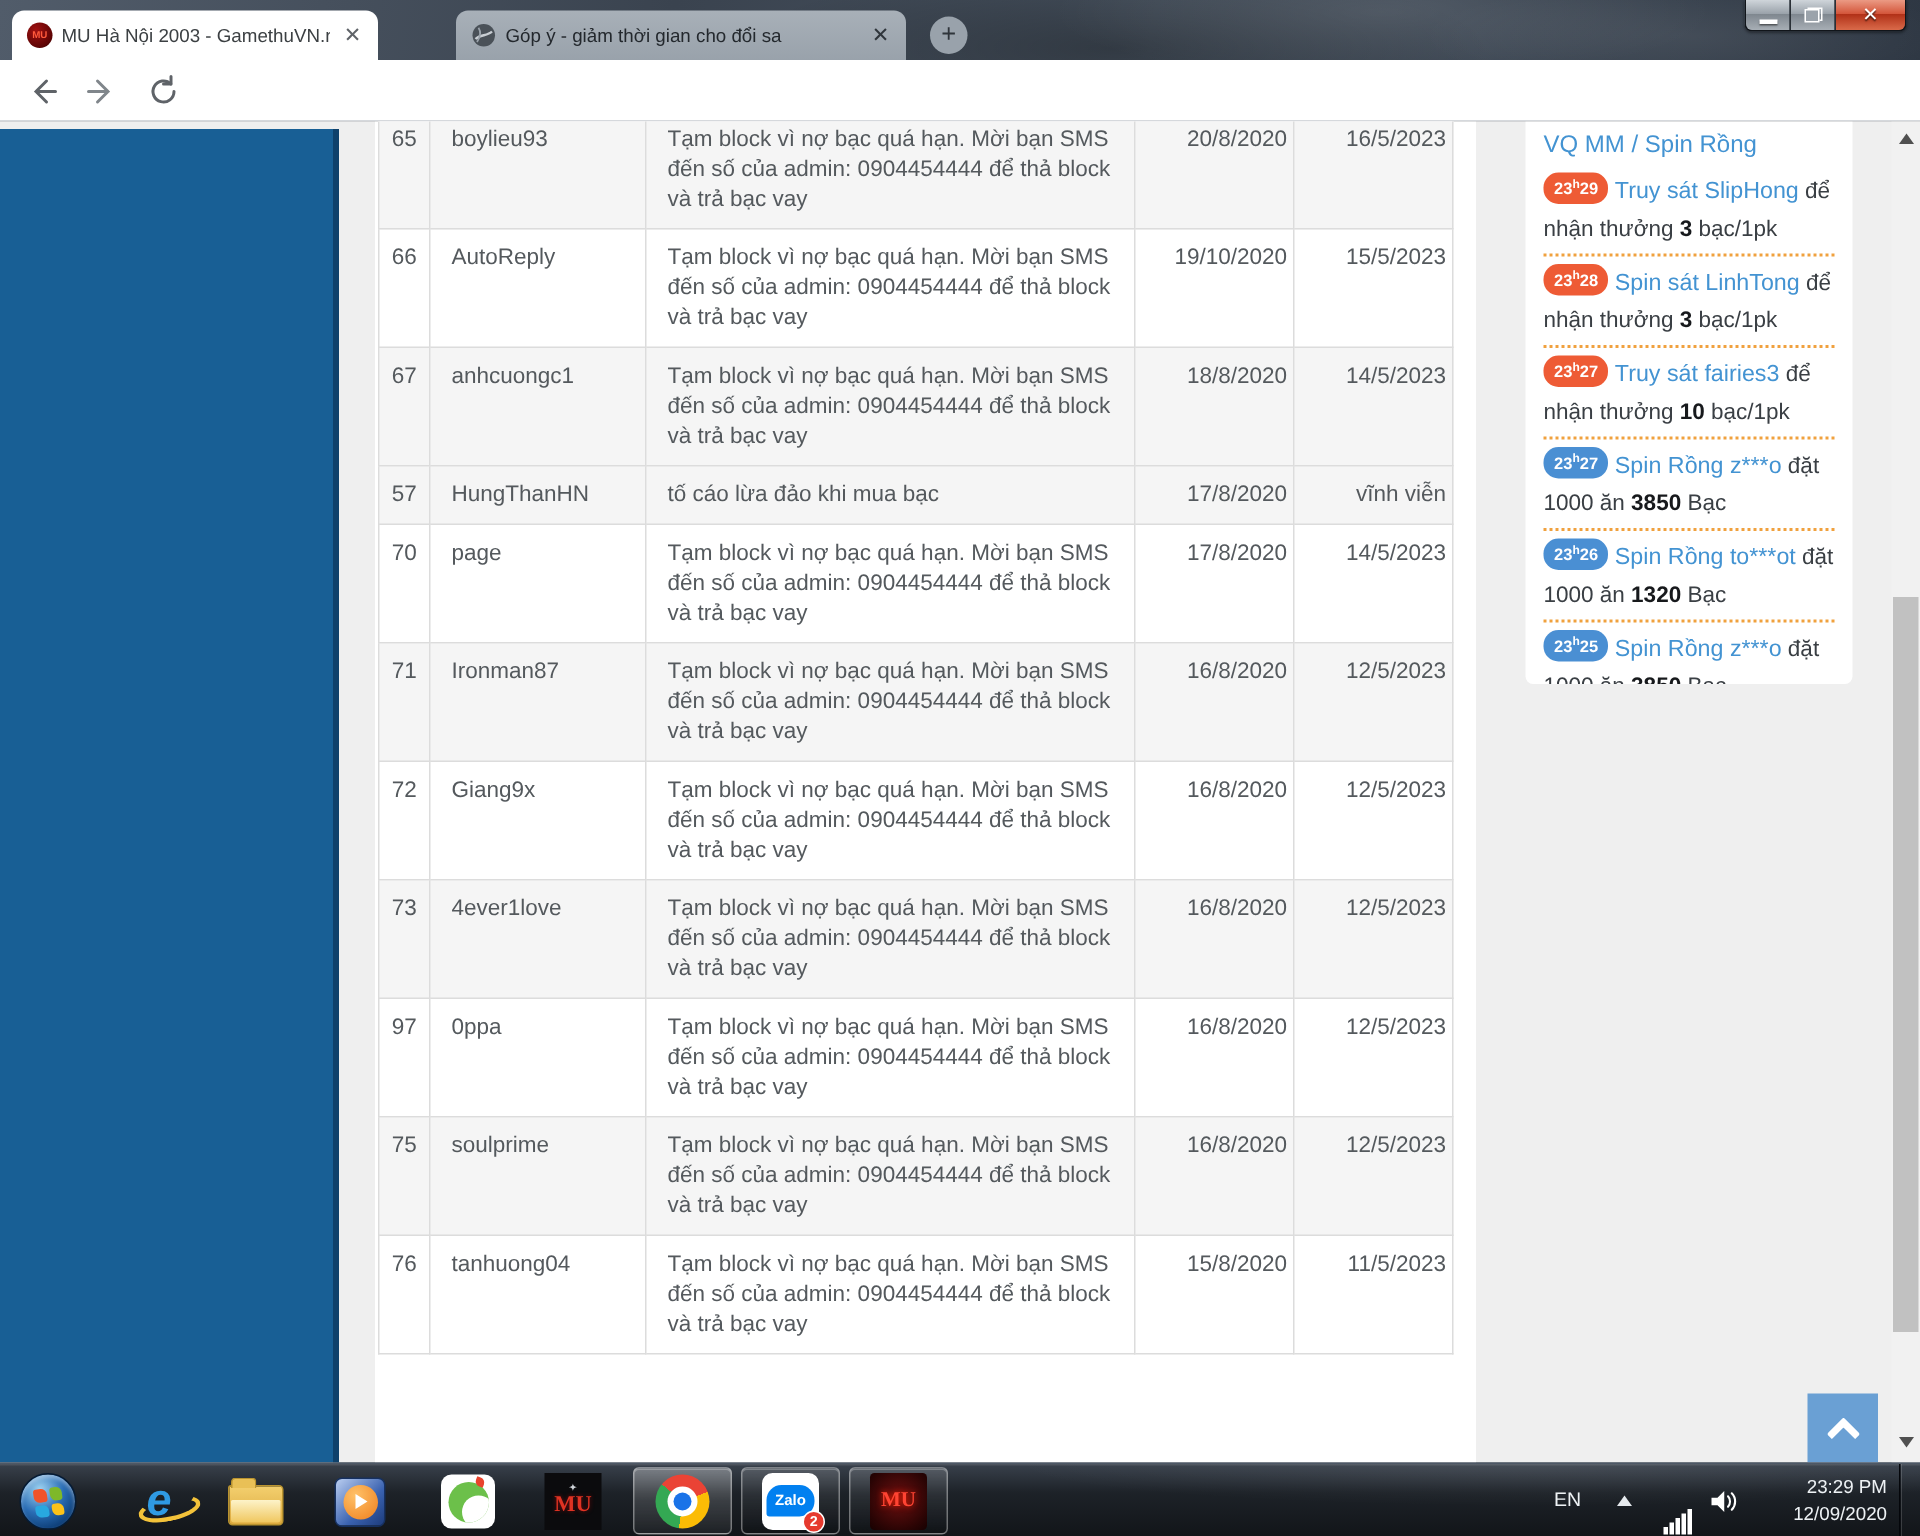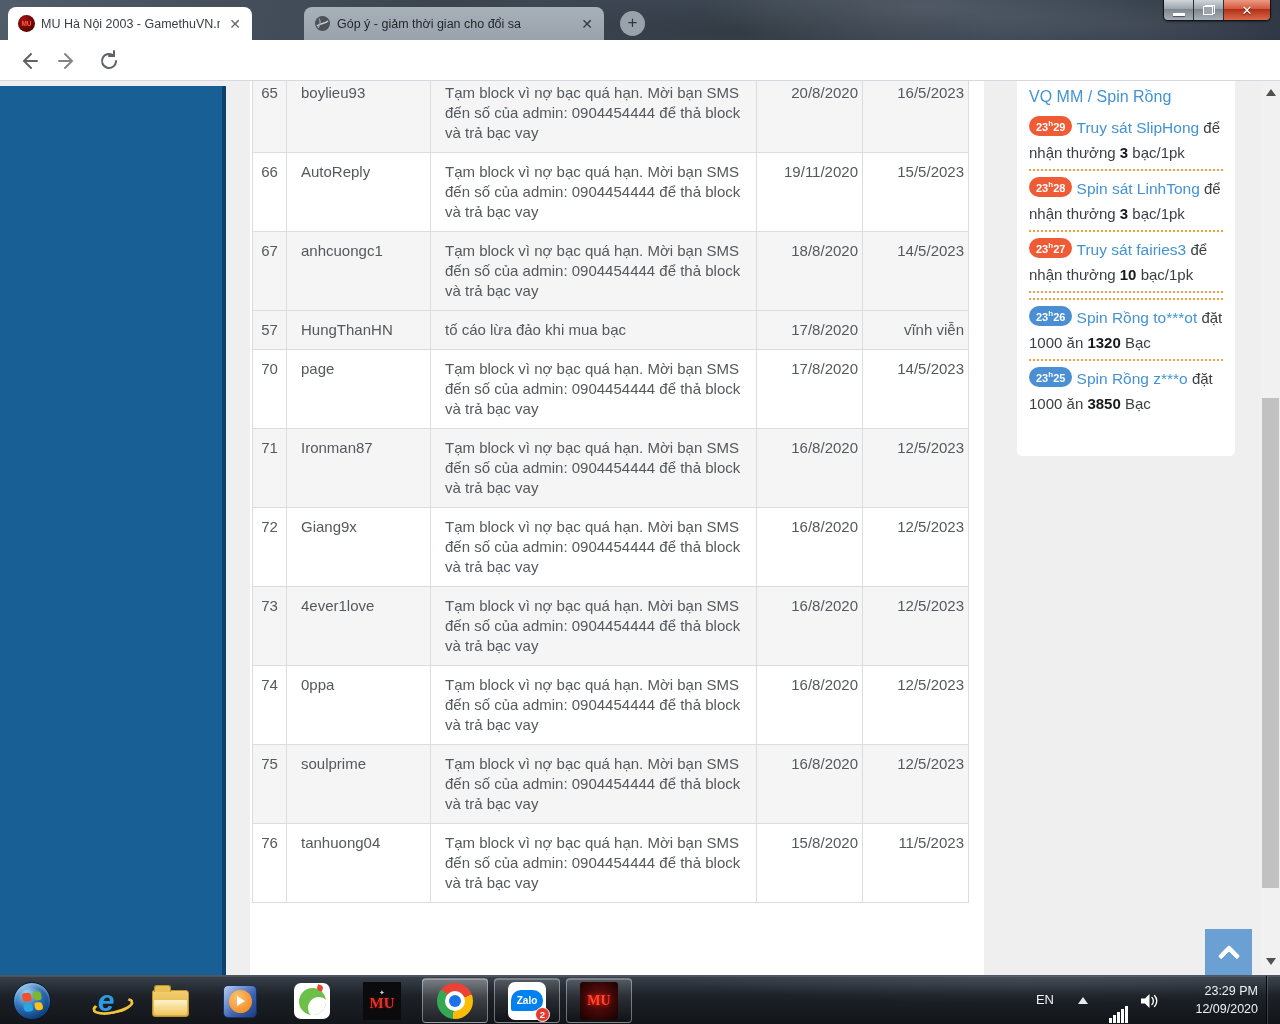--- a/index.html
+++ b/index.html
@@ -221,21 +221,21 @@
     <td class="c-no">65</td>
     <td class="c-name">boylieu93</td>
     <td class="c-reason">Tạm block vì nợ bạc quá hạn. Mời bạn SMS đến số của admin: 0904454444 để thả block và trả bạc vay</td>
     <td class="c-d1">20/8/2020</td>
     <td class="c-d2">16/5/2023</td>
   </tr>
           <tr>
     <td class="c-no">66</td>
     <td class="c-name">AutoReply</td>
     <td class="c-reason">Tạm block vì nợ bạc quá hạn. Mời bạn SMS đến số của admin: 0904454444 để thả block và trả bạc vay</td>
-    <td class="c-d1">19/11/2020</td>
+    <td class="c-d1">19/10/2020</td>
     <td class="c-d2">15/5/2023</td>
   </tr>
           <tr class="odd">
     <td class="c-no">67</td>
     <td class="c-name">anhcuongc1</td>
     <td class="c-reason">Tạm block vì nợ bạc quá hạn. Mời bạn SMS đến số của admin: 0904454444 để thả block và trả bạc vay</td>
     <td class="c-d1">18/8/2020</td>
     <td class="c-d2">14/5/2023</td>
   </tr>
           <tr class="odd">
@@ -267,21 +267,21 @@
     <td class="c-d2">12/5/2023</td>
   </tr>
           <tr class="odd">
     <td class="c-no">73</td>
     <td class="c-name">4ever1love</td>
     <td class="c-reason">Tạm block vì nợ bạc quá hạn. Mời bạn SMS đến số của admin: 0904454444 để thả block và trả bạc vay</td>
     <td class="c-d1">16/8/2020</td>
     <td class="c-d2">12/5/2023</td>
   </tr>
           <tr>
-    <td class="c-no">74</td>
+    <td class="c-no">97</td>
     <td class="c-name">0ppa</td>
     <td class="c-reason">Tạm block vì nợ bạc quá hạn. Mời bạn SMS đến số của admin: 0904454444 để thả block và trả bạc vay</td>
     <td class="c-d1">16/8/2020</td>
     <td class="c-d2">12/5/2023</td>
   </tr>
           <tr class="odd">
     <td class="c-no">75</td>
     <td class="c-name">soulprime</td>
     <td class="c-reason">Tạm block vì nợ bạc quá hạn. Mời bạn SMS đến số của admin: 0904454444 để thả block và trả bạc vay</td>
     <td class="c-d1">16/8/2020</td>
@@ -320,20 +320,28 @@
           <div class="sep"></div>
           <div class="feed-item">
     <span class="badge orange"><span>23</span><sup>h</sup><span>27</span></span>
     <a href="#">Truy sát fairies3</a>
     <span>để</span>
     <span>nhận thưởng</span>
     <b>10</b>
     <span>bạc/1pk</span>
   </div>
           <div class="sep"></div>
+          <div class="feed-item">
+    <span class="badge blue"><span>23</span><sup>h</sup><span>27</span></span>
+    <a href="#">Spin Rồng z***o</a>
+    
+    <span>đặt 1000 ăn</span>
+    <b>3850</b>
+    <span>Bạc</span>
+  </div>
           <div class="sep"></div>
           <div class="feed-item">
     <span class="badge blue"><span>23</span><sup>h</sup><span>26</span></span>
     <a href="#">Spin Rồng to***ot</a>
     
     <span>đặt 1000 ăn</span>
     <b>1320</b>
     <span>Bạc</span>
   </div>
           <div class="sep"></div>

